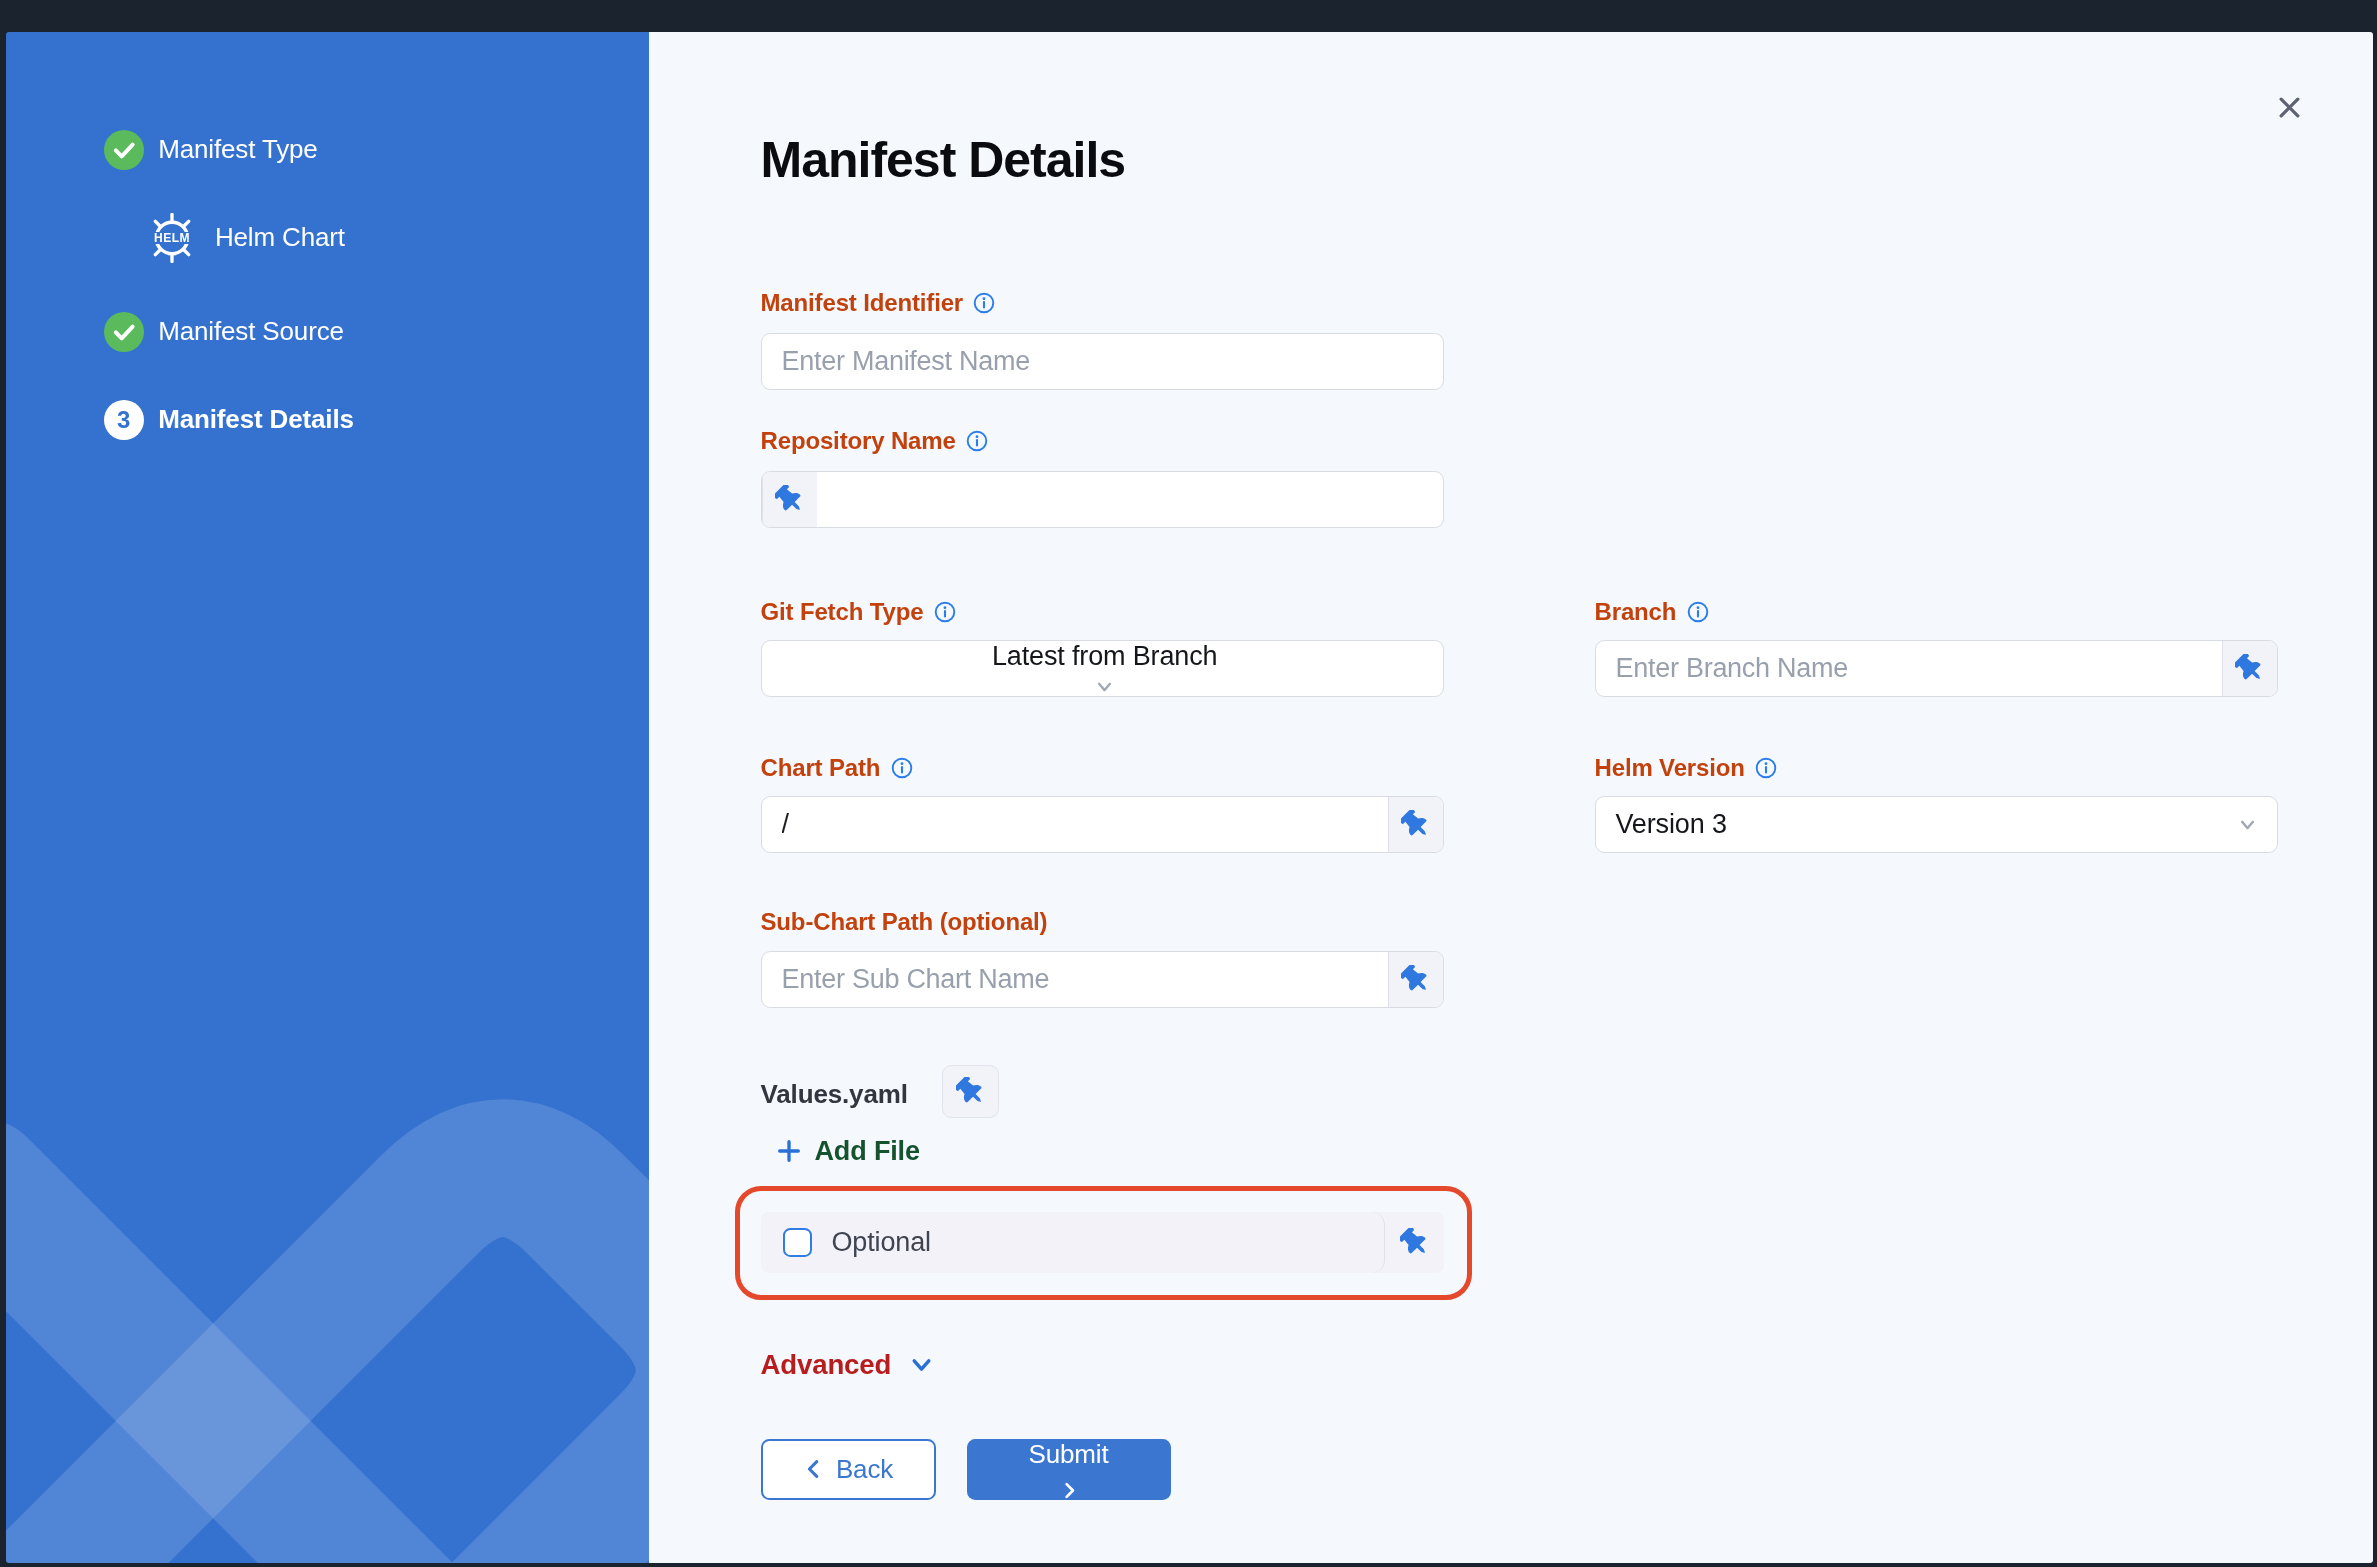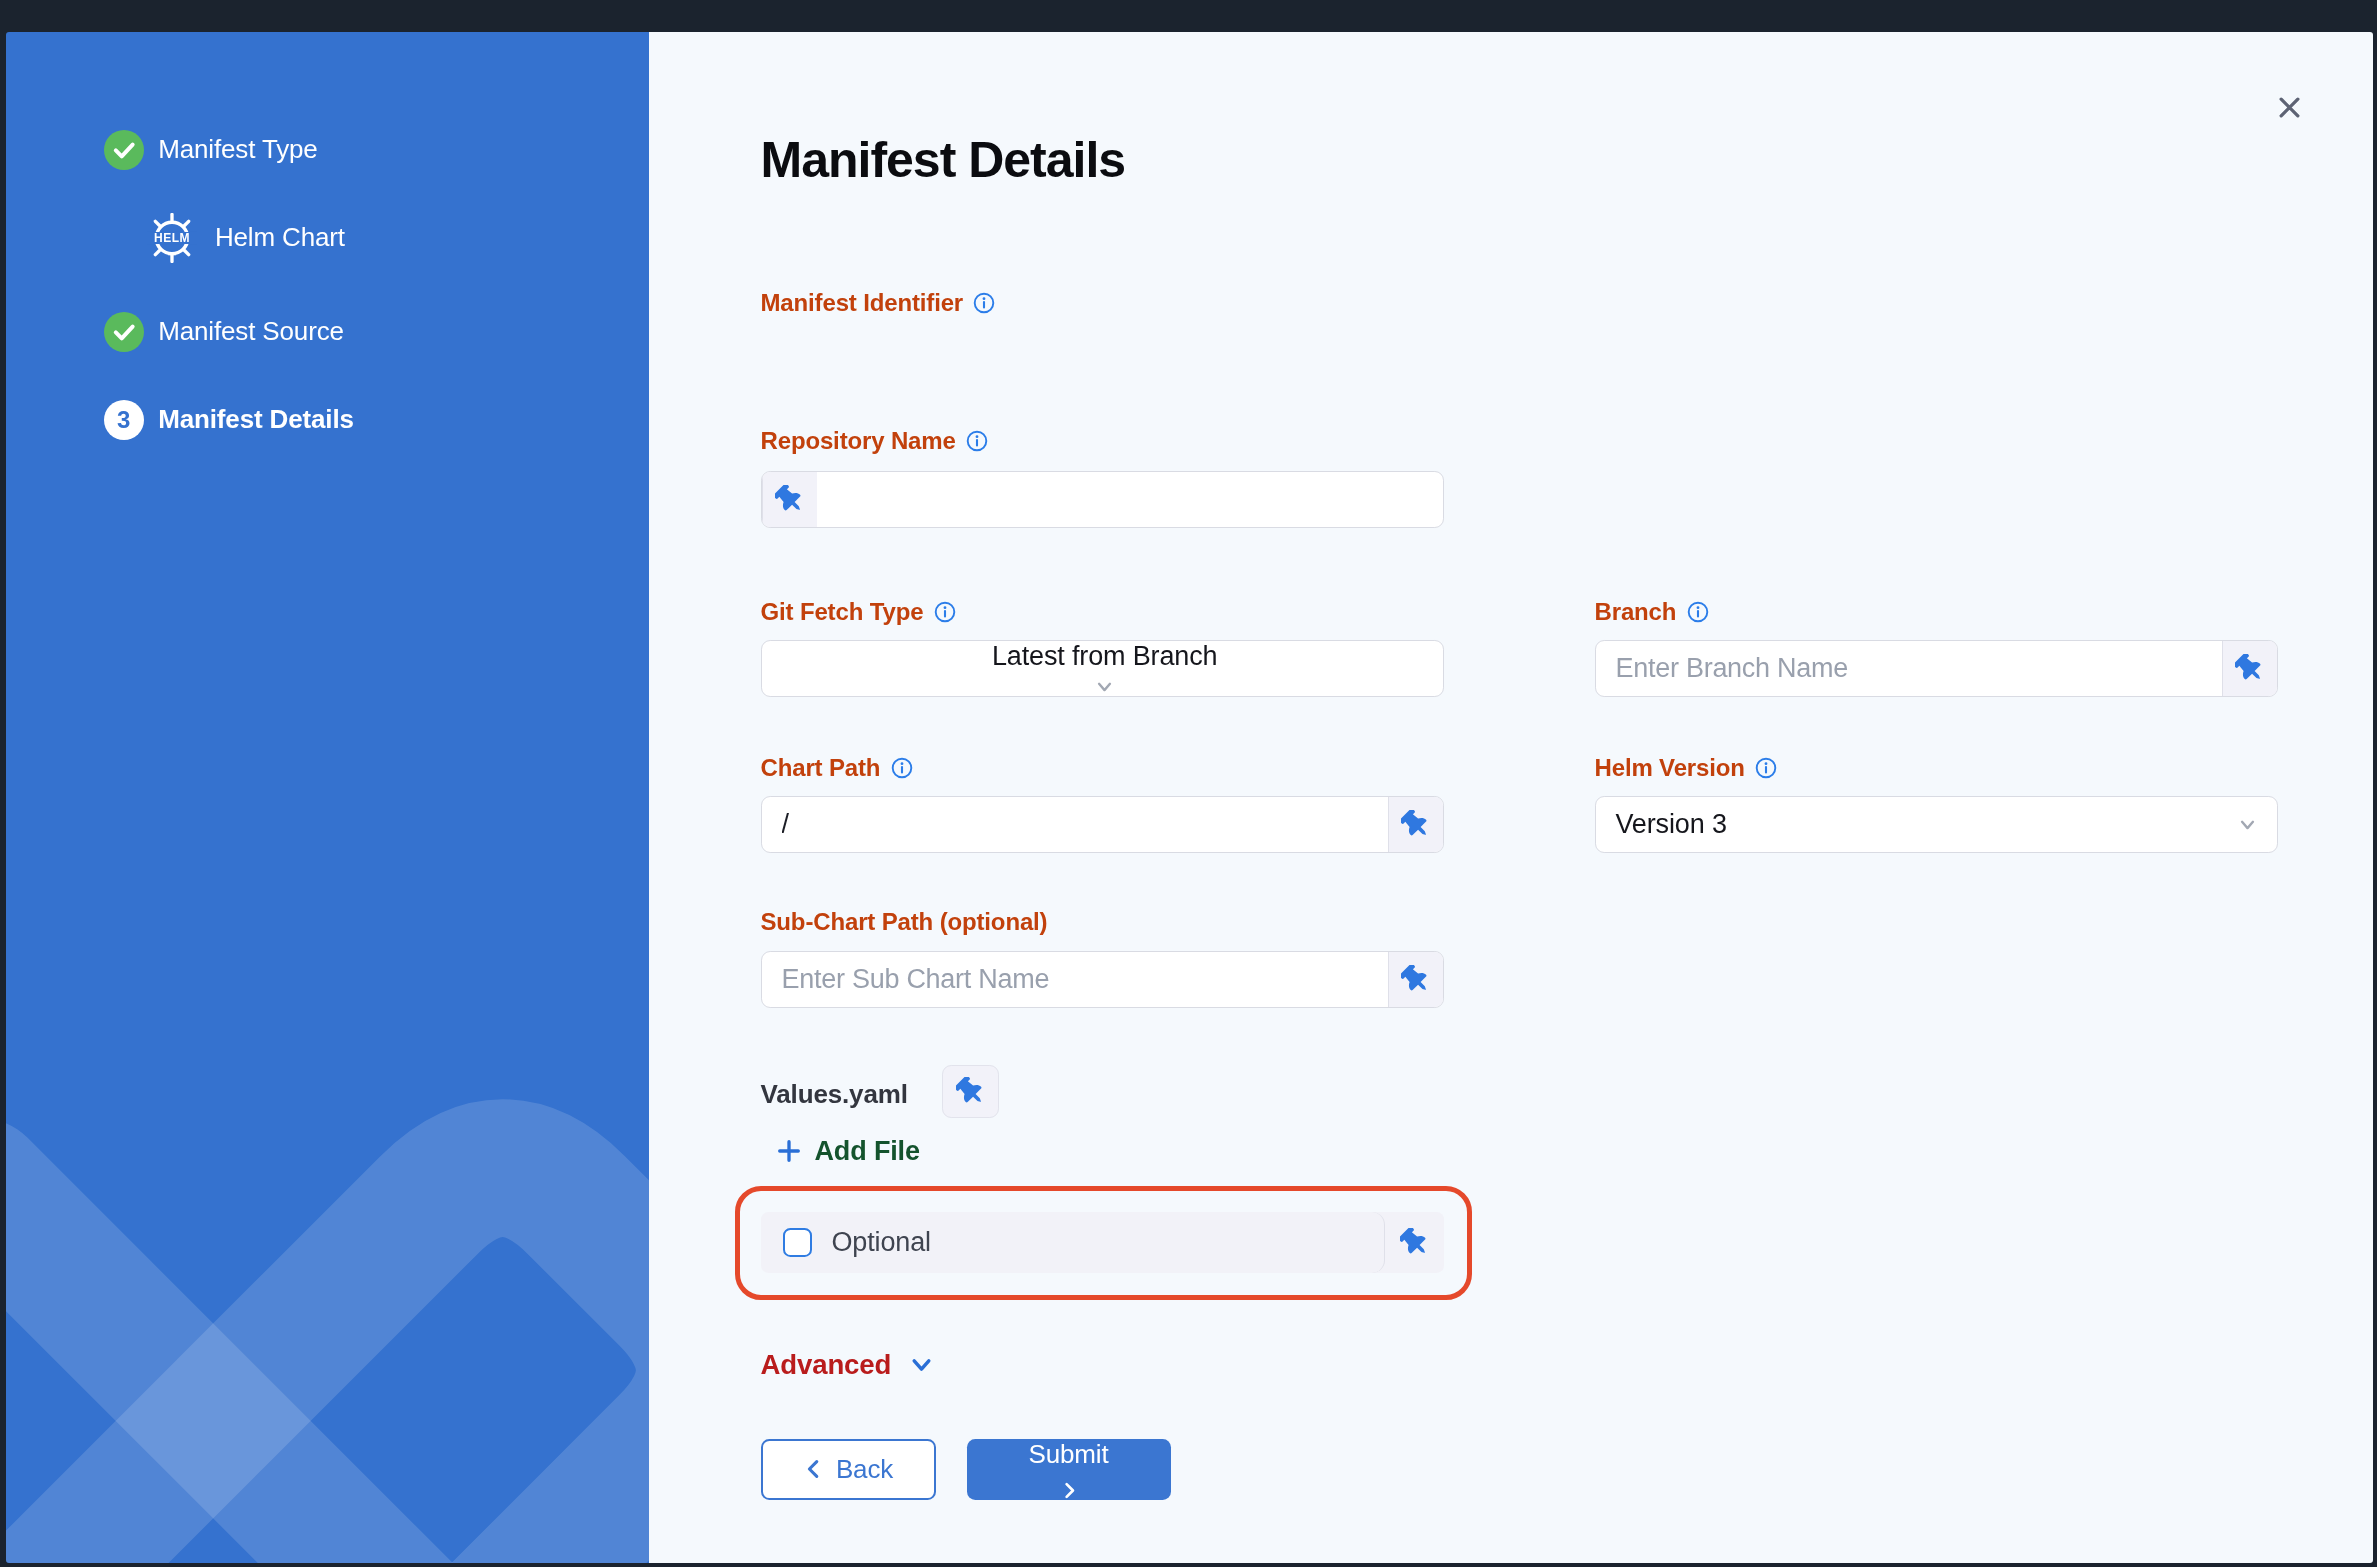--- a/index.html
+++ b/index.html
@@ -115,20 +115,23 @@
     <div class="lbl" style="left:112px; top:257px;">
       <span>Manifest Identifier</span>
       <span class="icon-slot">
   <svg width="24" height="24" viewBox="0 0 24 24" style="cursor:pointer">
     <circle cx="12" cy="12" r="9.3" fill="none" stroke="#2b7de9" stroke-width="1.9"></circle>
     <circle cx="12" cy="7.7" r="1.4" fill="#2b7de9"></circle>
     <path d="M12 11v5.4" stroke="#2b7de9" stroke-width="2.1" stroke-linecap="round"></path>
   </svg>
 </span>
     </div>
+    <div class="ctrl" style="left:112px; top:301px;">
+      <input type="text" placeholder="Enter Manifest Name" style="">
+    </div>
 
     <div class="lbl" style="left:112px; top:395px;">
       <span>Repository Name</span>
       <span class="icon-slot">
   <svg width="24" height="24" viewBox="0 0 24 24" style="cursor:pointer">
     <circle cx="12" cy="12" r="9.3" fill="none" stroke="#2b7de9" stroke-width="1.9"></circle>
     <circle cx="12" cy="7.7" r="1.4" fill="#2b7de9"></circle>
     <path d="M12 11v5.4" stroke="#2b7de9" stroke-width="2.1" stroke-linecap="round"></path>
   </svg>
 </span>

